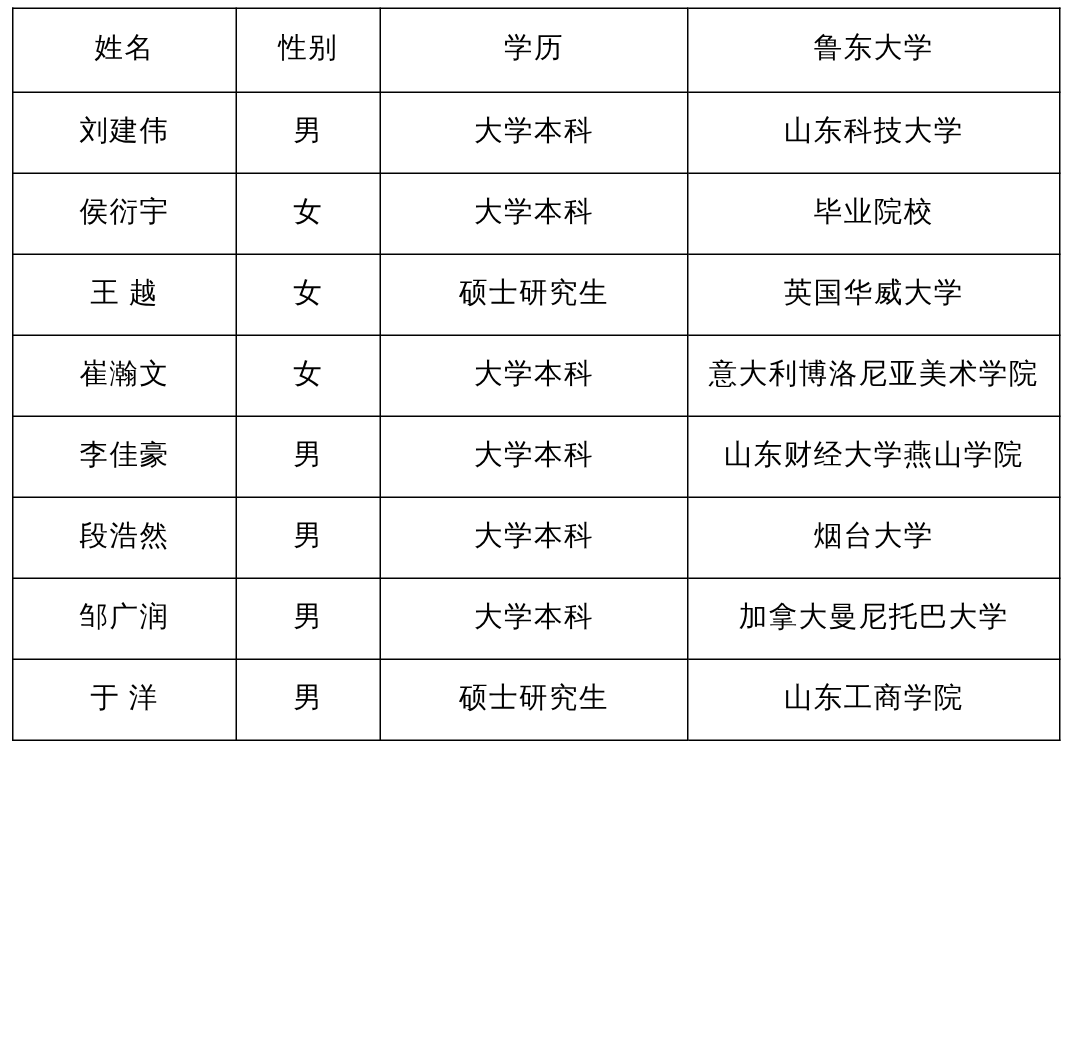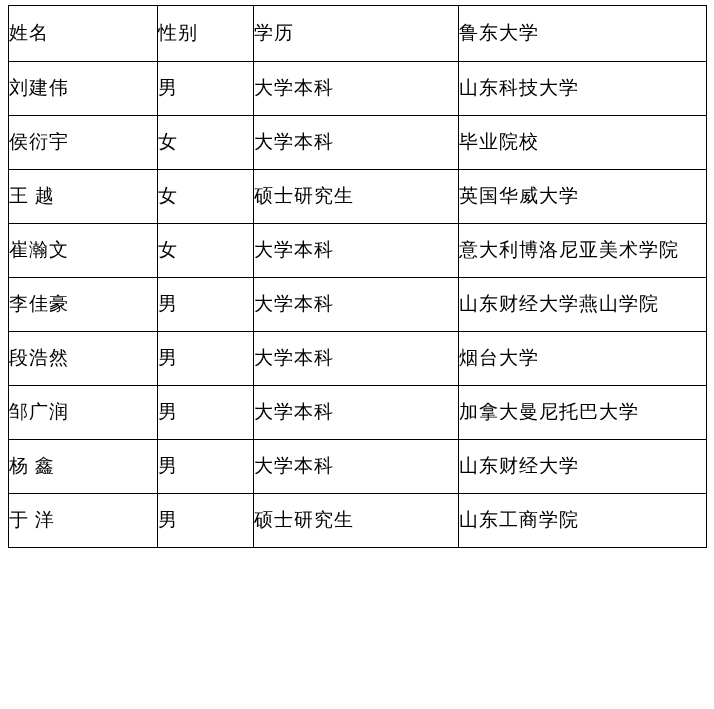--- a/index.html
+++ b/index.html
@@ -21,21 +21,21 @@
     padding: 5px 8px 0 8px;
   }
   table.roster {
     border-collapse: collapse;
     width: 698px;
     table-layout: fixed;
   }
   table.roster th,
   table.roster td {
     border: 1px solid #000000;
-    text-align: left;
+    text-align: center;
     vertical-align: middle;
     font-size: 19px;
     font-weight: normal;
     line-height: 1.2;
     padding: 0;
     height: 53px;
     letter-spacing: 1px;
     white-space: nowrap;
   }
   table.roster thead th {
@@ -171,34 +171,20 @@
           </td>
         <td>
             <span class="cell-text">大学本科</span>
           </td>
         <td>
             <span class="cell-text">加拿大曼尼托巴大学</span>
           </td>
       </tr>
       <tr>
         <td>
-            <span class="cell-text">杨 鑫</span>
-          </td>
-        <td>
-            <span class="cell-text">男</span>
-          </td>
-        <td>
-            <span class="cell-text">大学本科</span>
-          </td>
-        <td>
-            <span class="cell-text">山东财经大学</span>
-          </td>
-      </tr>
-      <tr>
-        <td>
             <span class="cell-text">于 洋</span>
           </td>
         <td>
             <span class="cell-text">男</span>
           </td>
         <td>
             <span class="cell-text">硕士研究生</span>
           </td>
         <td>
             <span class="cell-text">山东工商学院</span>

